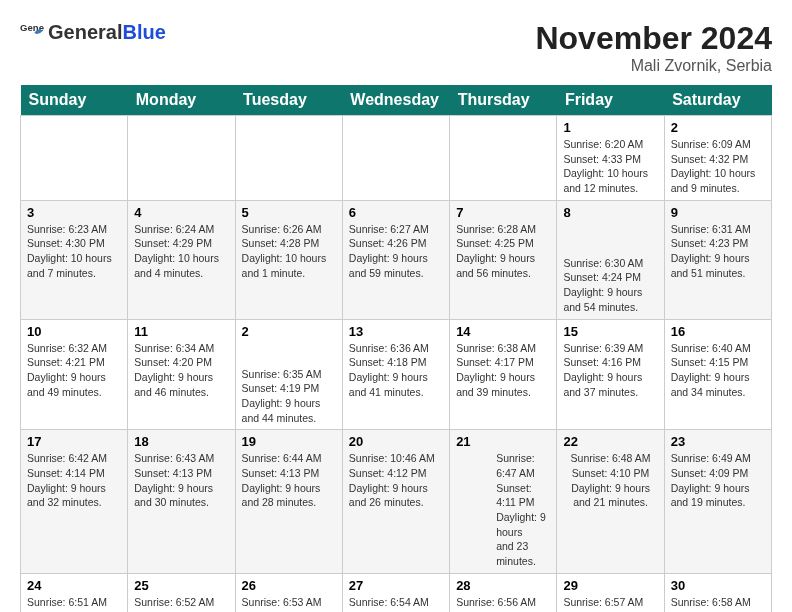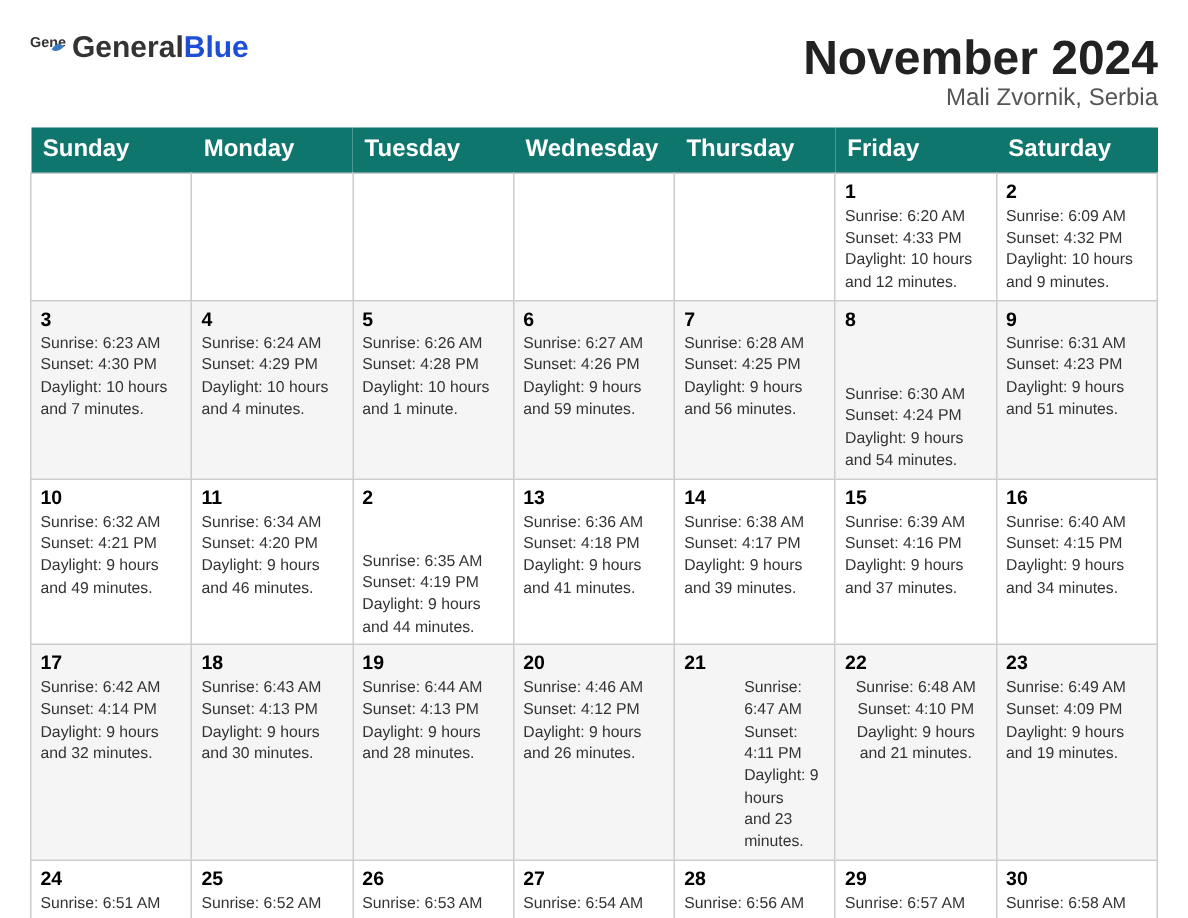--- a/index.html
+++ b/index.html
@@ -250,21 +250,21 @@
         </td>
         <td>
           <div class="day-number">19</div>
           <div class="day-info" style="white-space: pre-line;">Sunrise: 6:44 AM
 Sunset: 4:13 PM
 Daylight: 9 hours
 and 28 minutes.</div>
         </td>
         <td>
           <div class="day-number">20</div>
-          <div class="day-info" style="white-space: pre-line;">Sunrise: 4:46 AM
+          <div class="day-info" style="white-space: pre-line;">Sunrise: 10:46 AM
 Sunset: 4:12 PM
 Daylight: 9 hours
 and 26 minutes.</div>
         </td>
         <td>
           <div class="day-number">21</div>
           <div class="day-info" style="white-space: pre-line; margin-left: 40px;">Sunrise: 6:47 AM
 Sunset: 4:11 PM
 Daylight: 9 hours
 and 23 minutes.</div>

